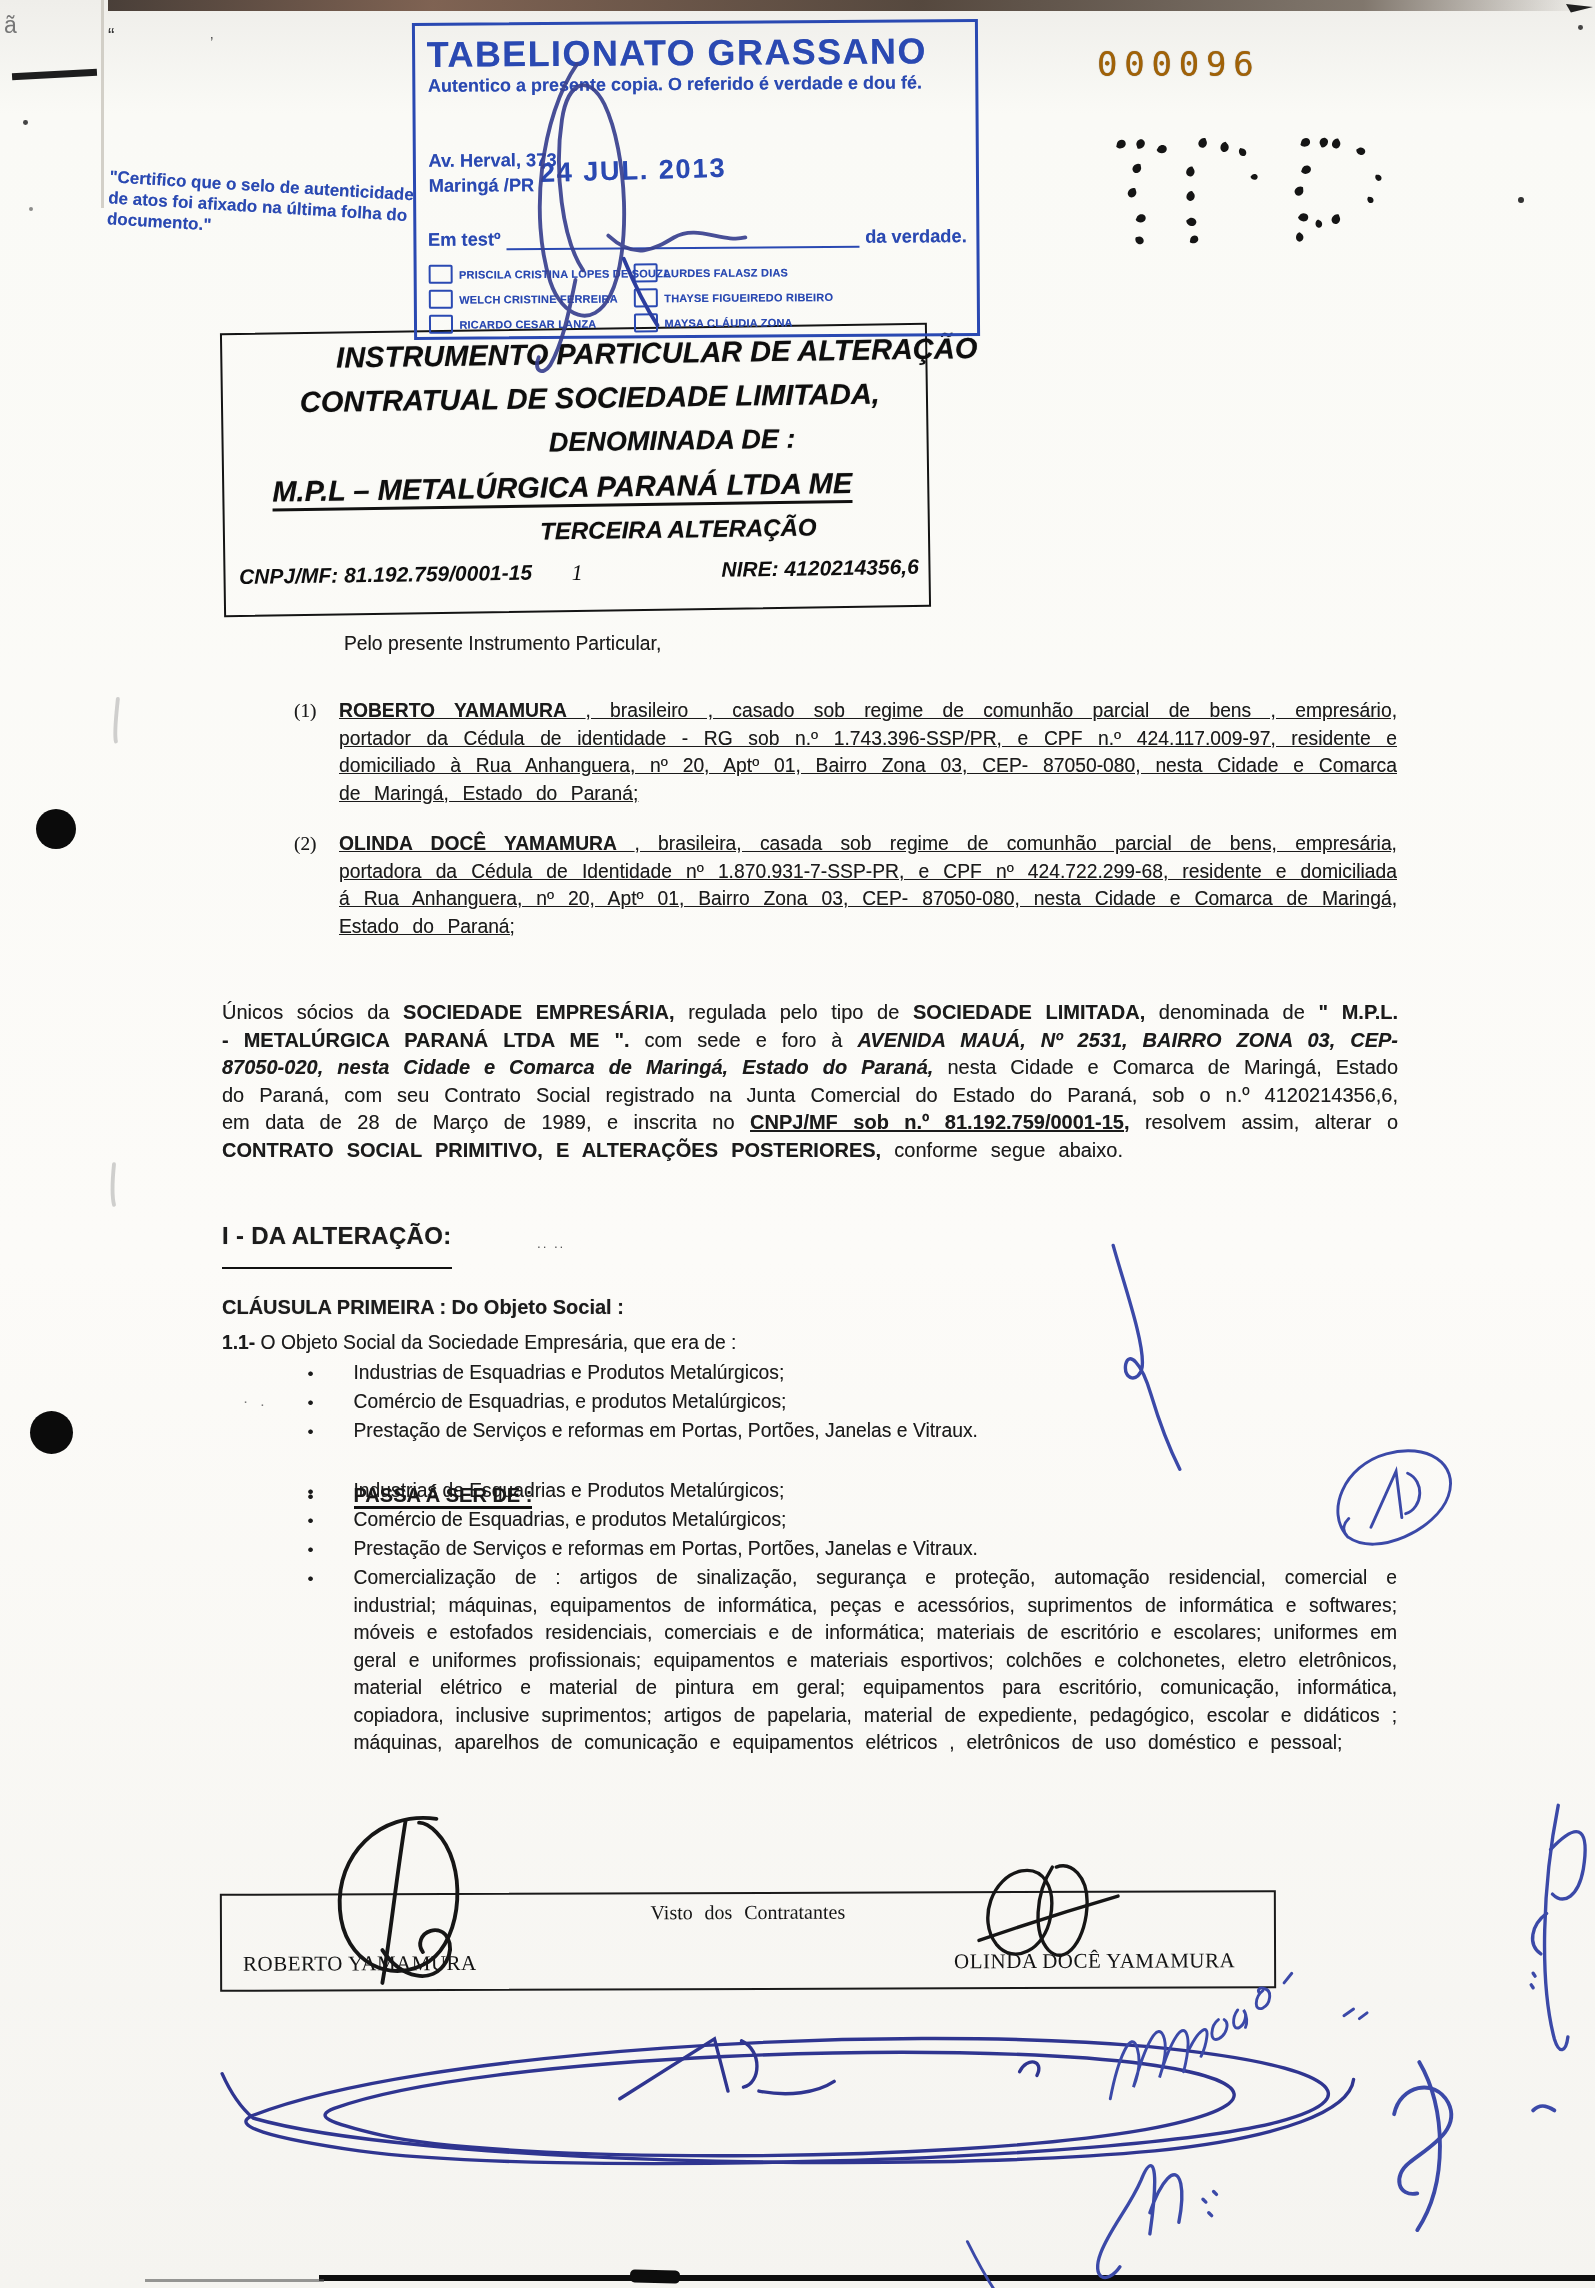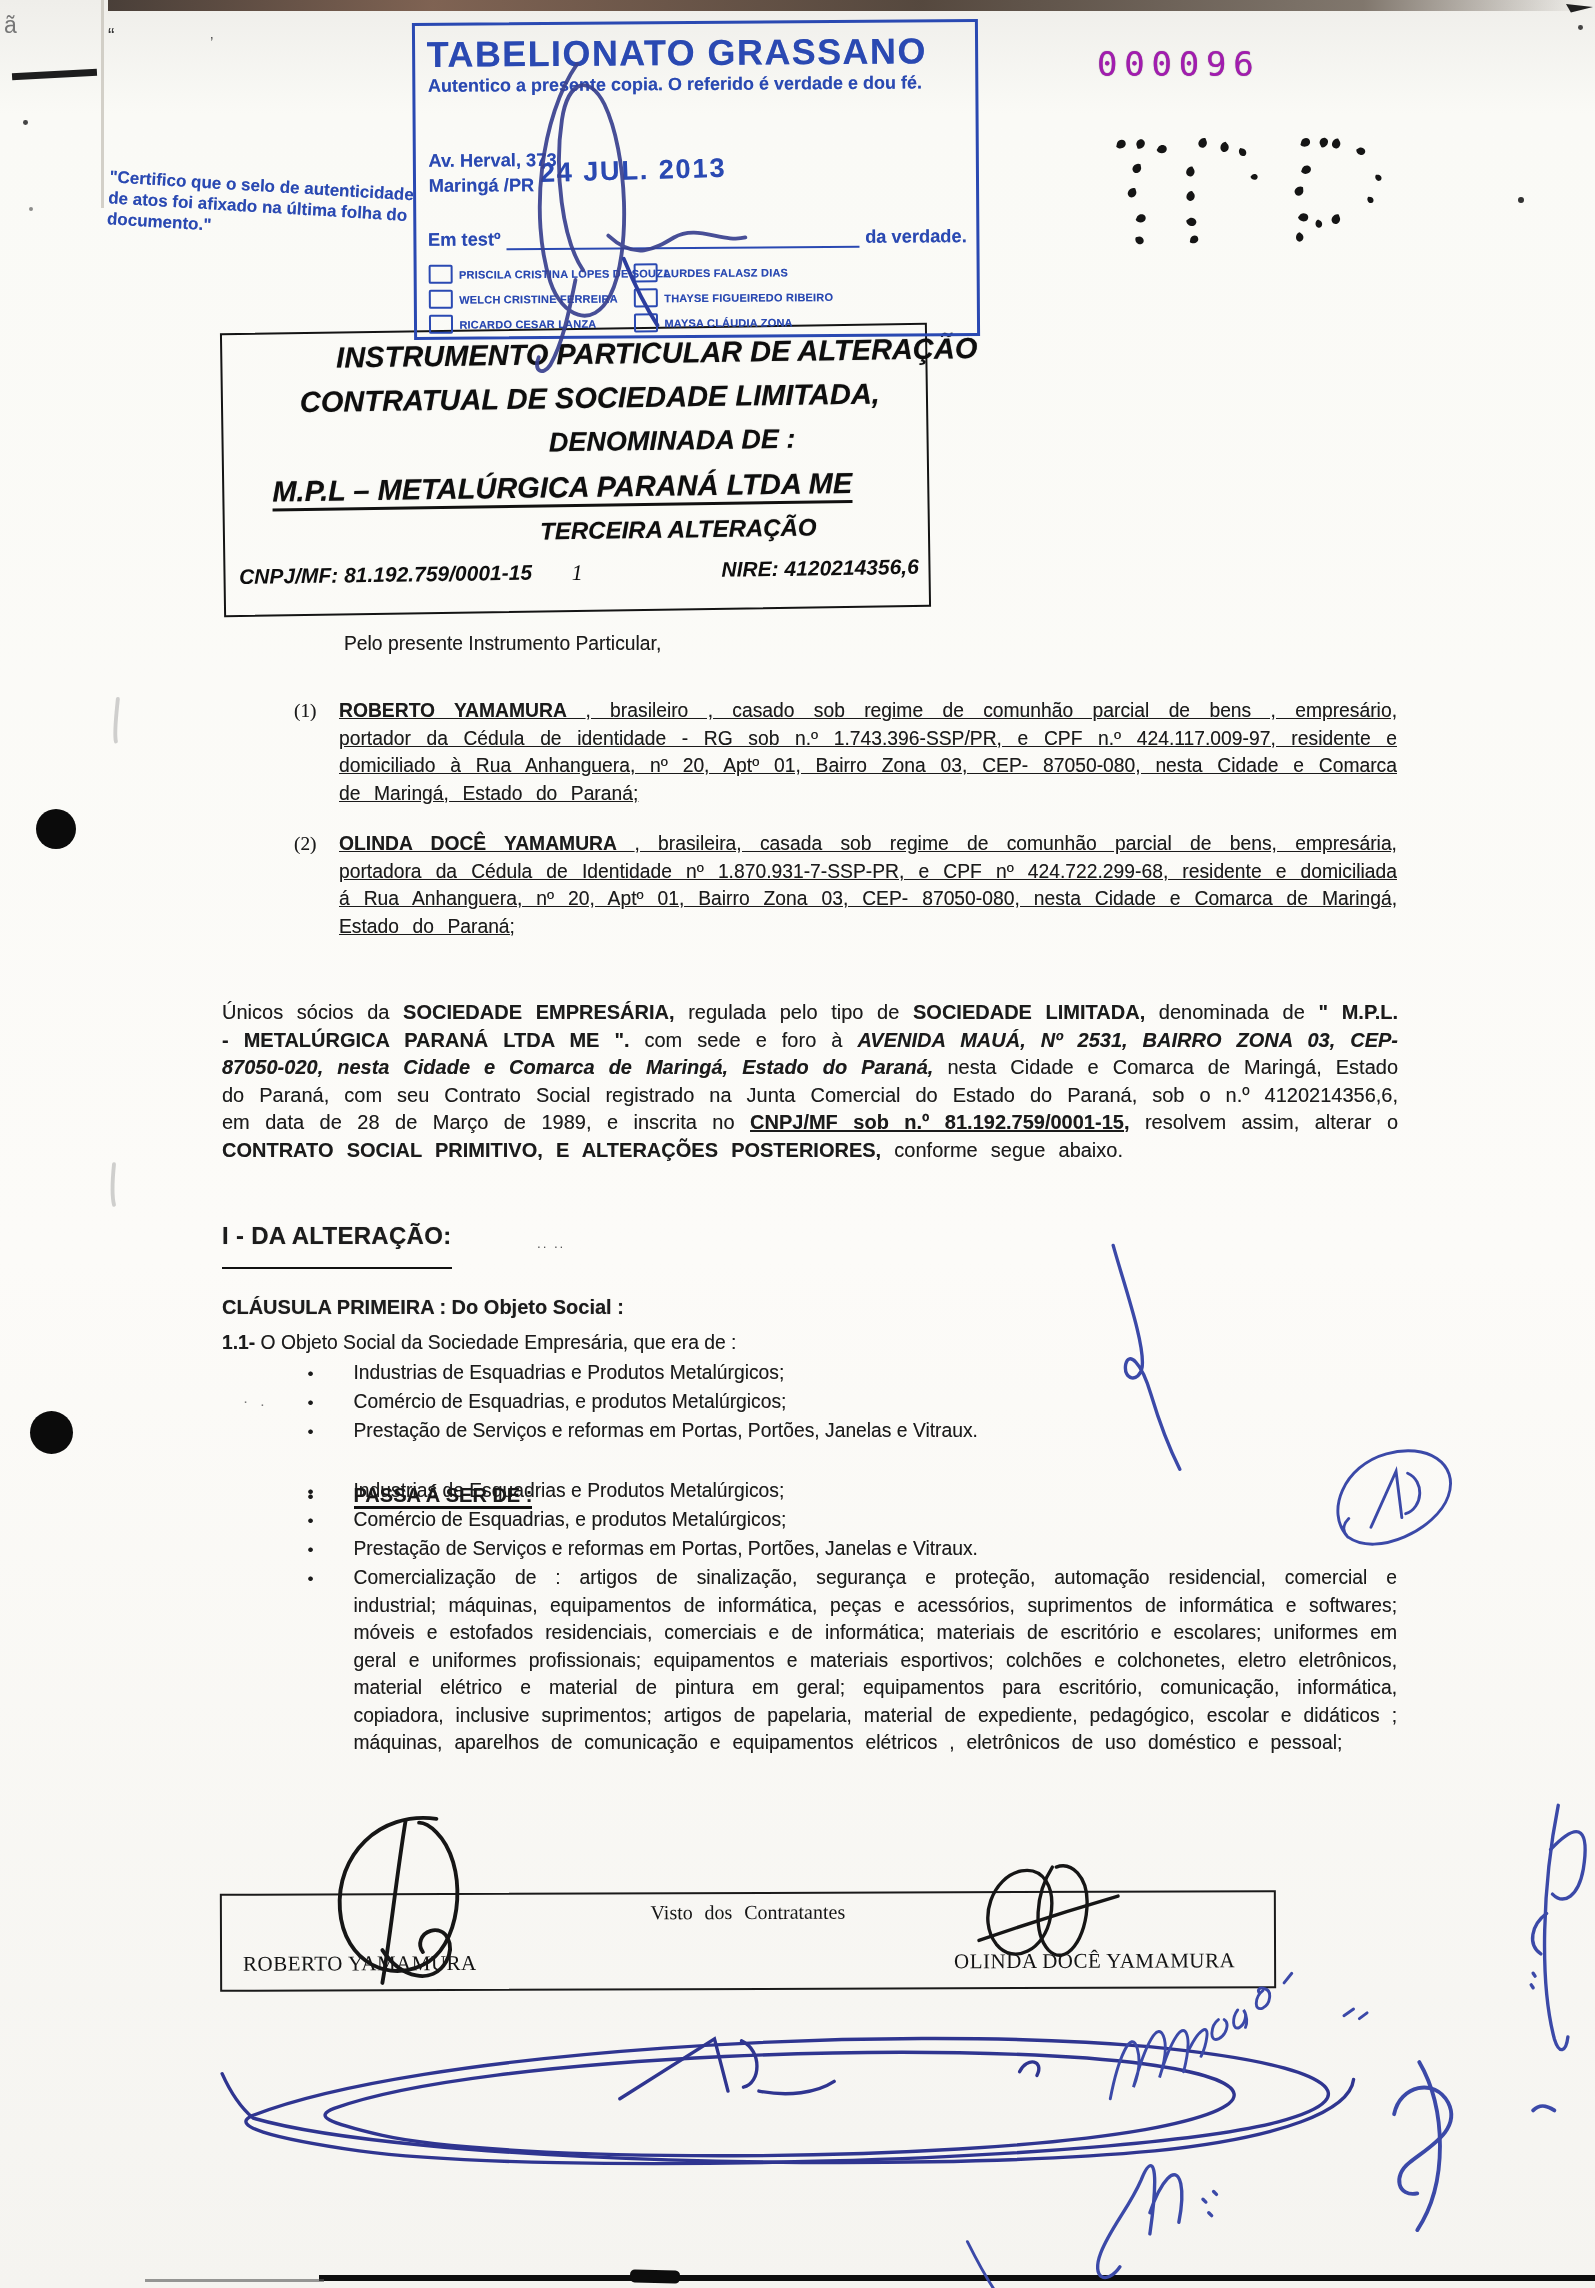--- a/index.html
+++ b/index.html
@@ -39,21 +39,21 @@
   .st-wit{left:11.6px;top:203px;right:9.7px;display:flex;align-items:flex-end;font-size:18.3px;font-weight:bold;}
   .st-wit .line{flex:1;border-bottom:2.9px solid #2a49b2;height:15.4px;margin:0 5.8px;}
   .st-rows{left:11.6px;top:236px;right:5.8px;}
   .st-row{display:flex;height:25px;align-items:center;}
   .st-cell{display:flex;align-items:center;font-size:11px;font-weight:bold;letter-spacing:0.2px;white-space:nowrap;}
   .st-cell.c1{width:205px;}
   .cbx{width:20px;height:14.5px;border:2.9px solid #2a49b2;border-radius:1.9px;margin-right:6.8px;flex:none;}
 
   
   .serial{left:1097px;top:44px;font-family:"DejaVu Sans Mono",monospace;font-size:34px;
-    letter-spacing:6.8px;color:#a21caf;text-shadow:0 0 1px rgba(0,0,0,.5);}
+    letter-spacing:6.8px;color:#a16207;text-shadow:0 0 1px rgba(0,0,0,.5);}
 
   
   .titlebox{left:222px;top:328px;width:703px;height:280px;border:2.9px solid #141414;
     transform:rotate(-0.85deg);z-index:4;}
   .tl{position:absolute;width:100%;text-align:center;font-weight:bold;font-style:italic;
       color:#0e0e0e;text-shadow:0 0 1px rgba(0,0,0,.45);white-space:nowrap;}
   .tl1{top:7.7px;left:83px;font-size:29px;}
   .tl2{top:52px;left:15.4px;font-size:29px;}
   .tl3{top:97px;left:97px;font-size:27px;}
   .tl4{top:141px;left:-13.5px;font-size:29px;}

